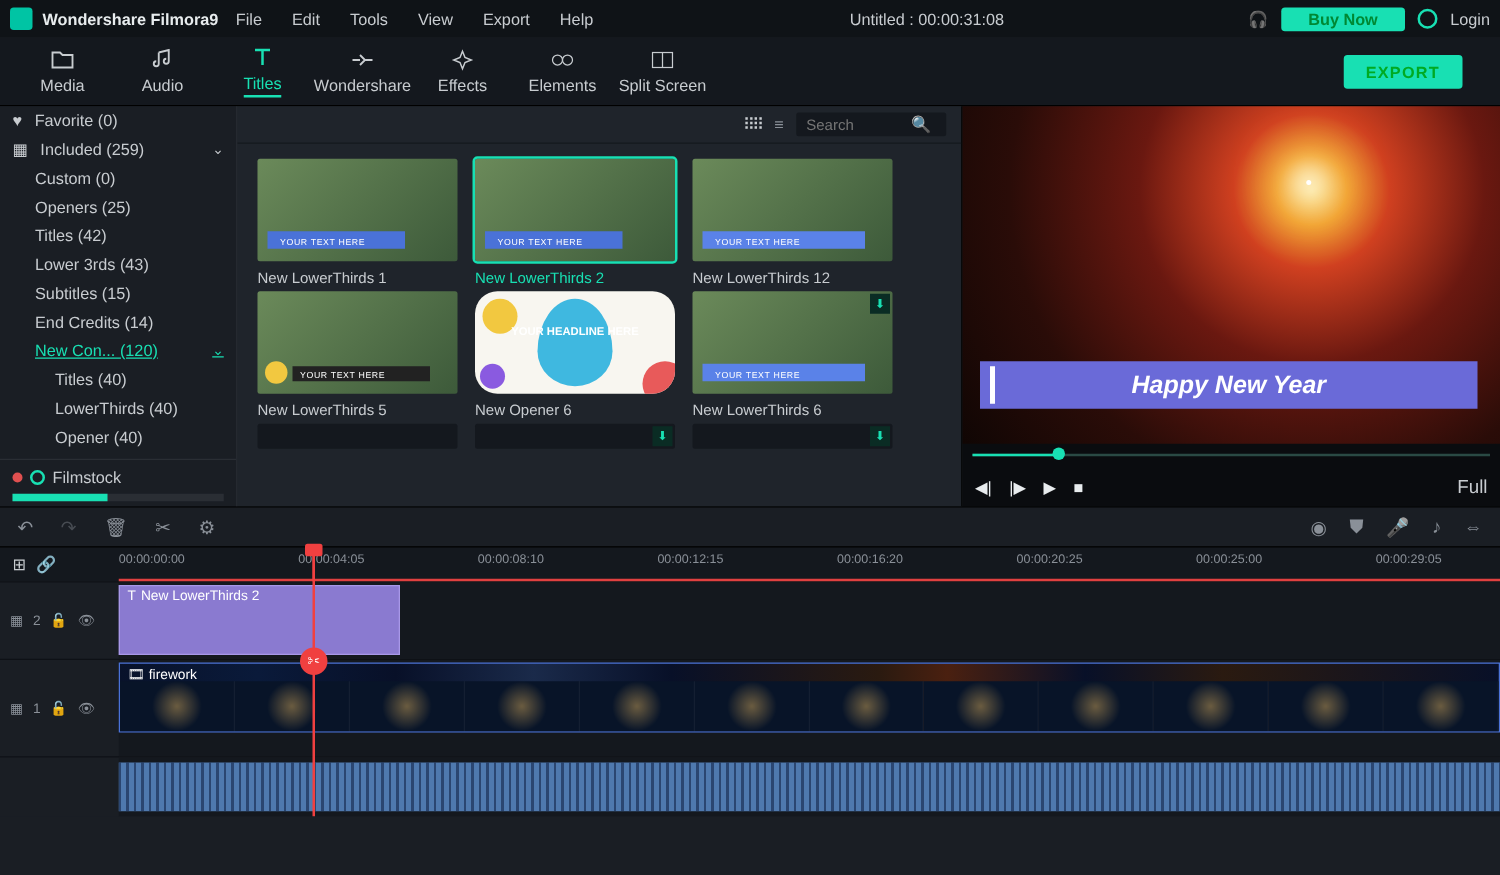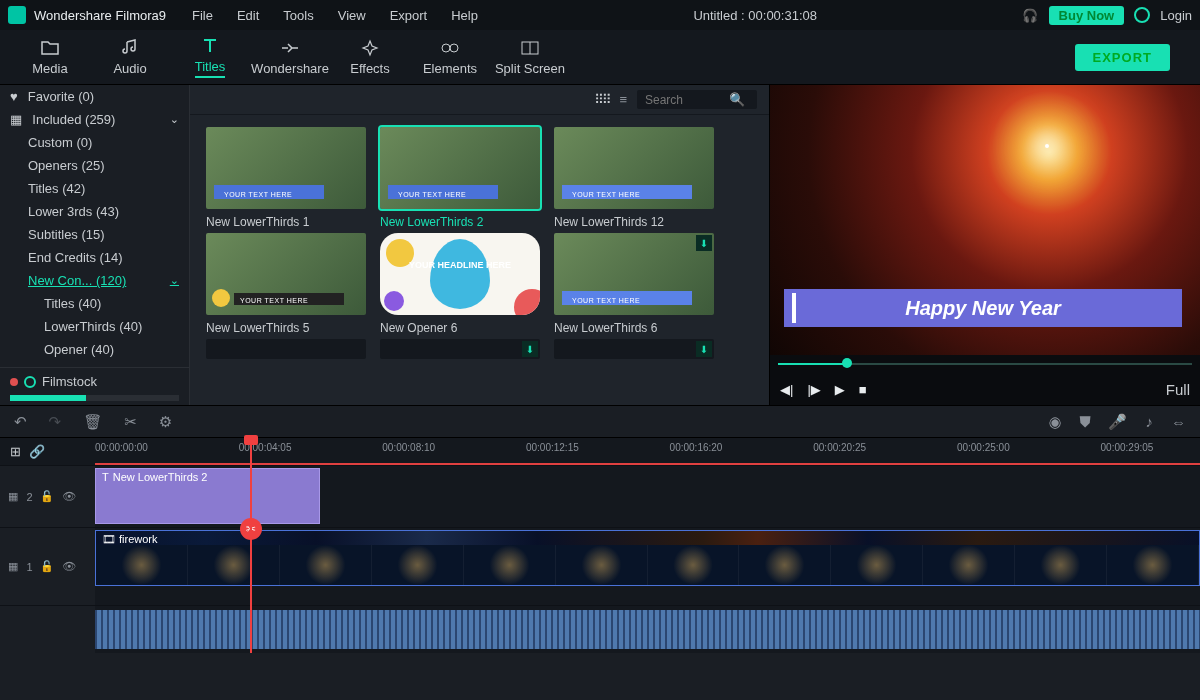--- a/index.html
+++ b/index.html
@@ -1,26 +1,26 @@
 <!DOCTYPE html>
 <html><head>
 <meta charset="utf-8">
 <style>
 * { margin:0; padding:0; box-sizing:border-box; font-family:"Segoe UI",Arial,sans-serif; }
 body { width:1200px; height:700px; background:#1a1e24; color:#c8ccd0; overflow:hidden; font-size:13px; }
 
 
 .topbar { height:30px; background:#0f1317; display:flex; align-items:center; padding:0 8px; gap:4px; }
 .topbar .logo { width:18px; height:18px; background:#00c4a4; border-radius:3px; margin-right:4px; }
-.topbar .brand { font-weight:400; color:#e8ecee; margin-right:12px; }
+.topbar .brand { font-weight:700; color:#e8ecee; }
 .topbar .menu-item { padding:0 10px; cursor:pointer; color:#c8ccd0; }
 .topbar .spacer { flex:1; }
 .topbar .doc-title { color:#c8ccd0; }
 .topbar .right { display:flex; align-items:center; gap:10px; margin-left:auto; }
-.topbar .buynow { background:#18e0b3; color:#083; font-weight:700; padding:2px 10px; border-radius:3px; }
+.topbar .buynow { background:#18e0b3; color:#083; font-weight:700; padding:2px 22px; border-radius:3px; }
 .topbar .ico { width:16px; height:16px; border:2px solid #18e0b3; border-radius:50%; }
 
 
 .tooltabs { height:55px; background:#14181e; display:flex; align-items:center; padding:0 10px; border-bottom:1px solid #000;justify-content:flex-end; }
 .tooltab { width:80px; display:flex; flex-direction:column; align-items:center; gap:4px; cursor:pointer; color:#c8ccd0; }
 .tooltab .ic { width:20px; height:18px; display:flex; align-items:center; justify-content:center; }
 .tooltab.active { color:#18e0b3; }
 .tooltab.active .lbl { border-bottom:2px solid #18e0b3; padding-bottom:2px; }
 .tooltabs .export { margin-left:auto; margin-right:20px; background:#18e0b3; color:#0a2; font-weight:700; padding:6px 18px; border-radius:3px; letter-spacing:1px; }
 

